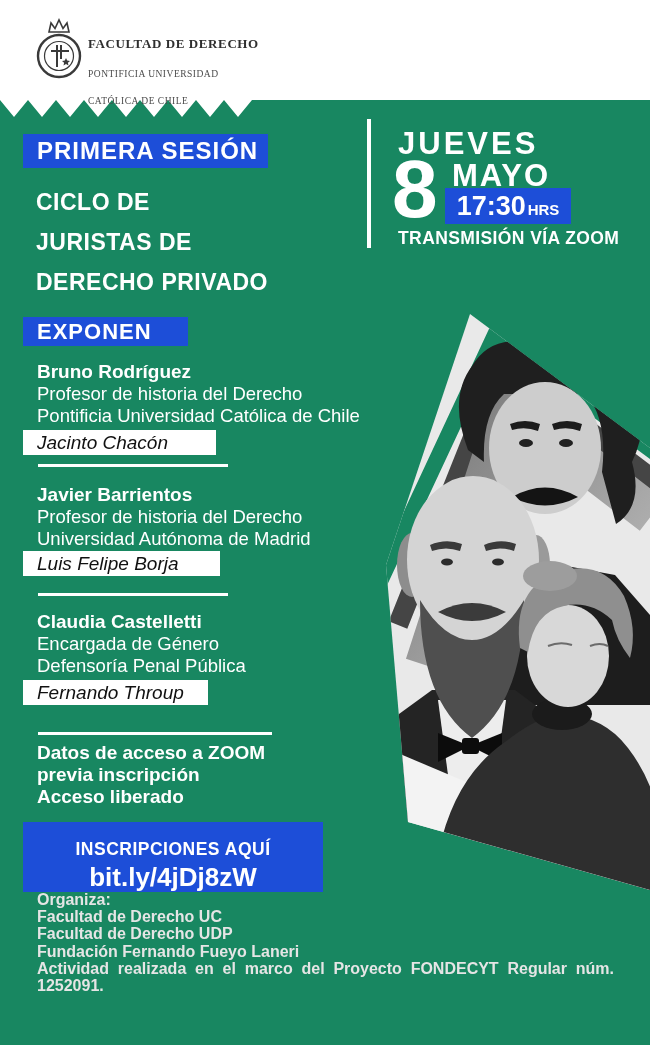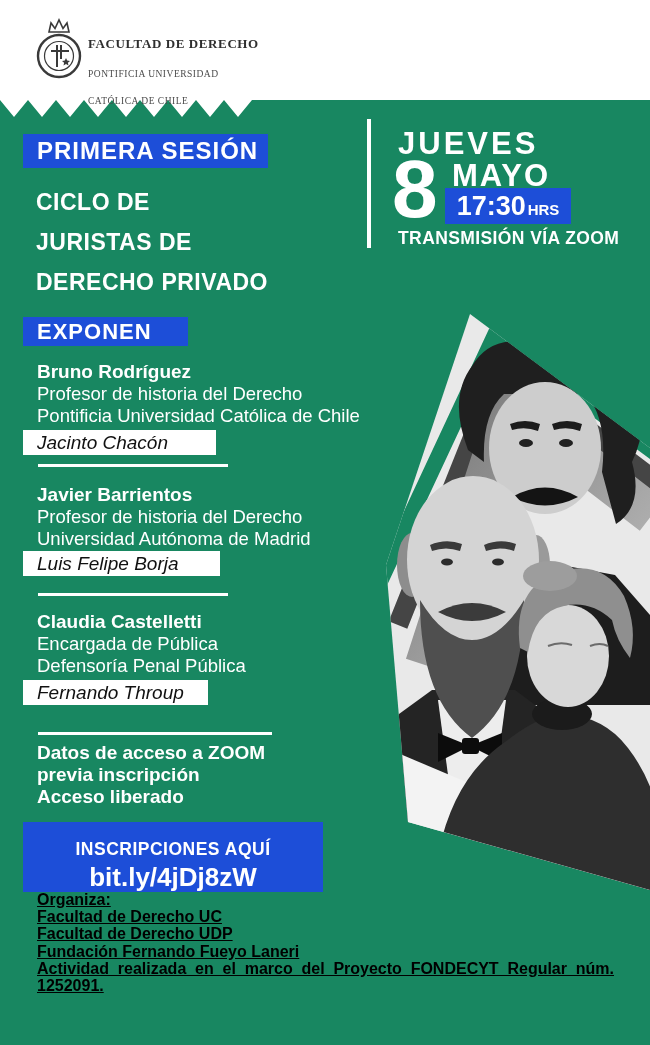--- a/index.html
+++ b/index.html
@@ -31,21 +31,21 @@
   
   .badge-exponen{left:23px;top:317px;width:165px;height:29px;font-size:22px;line-height:29px;padding-left:14px;letter-spacing:1px;box-sizing:border-box;}
   .speaker{left:37px;color:#fff;font-size:18.5px;line-height:22px;}
   .speaker .name{font-weight:bold;font-size:19px;}
   .whitebox{background:#fff;color:#111;font-style:italic;font-size:19px;height:25px;line-height:25px;padding-left:14px;box-sizing:border-box;}
   .divider{background:#fff;height:3px;}
   .access{left:37px;top:742px;color:#fff;font-weight:bold;font-size:19px;line-height:22px;}
   .regbox{left:23px;top:814px;width:300px;height:70px;text-align:center;box-sizing:border-box;padding-top:17px;margin-top:8px;}
   .reg-label{font-size:17.5px;letter-spacing:.5px;}
   .reg-url{font-size:26px;margin-top:2px;}
-  .orgs{left:37px;top:891px;width:577px;color:#000000;font-weight:bold;font-size:16px;line-height:17.2px;text-decoration:underline;}
+  .orgs{left:37px;top:891px;width:577px;color:#e5e5e5;font-weight:bold;font-size:16px;line-height:17.2px;}
   .orgs .note{text-align:justify;}
 </style>
 </head>
 <body>
 
 <div id="poster">
 
   <svg class="abs" style="left:0;top:0;" width="650" height="1045" viewBox="0 0 650 1045">
 
     <path d="M0,0 H650 V100 H252
@@ -155,21 +155,21 @@
   <div class="abs speaker" style="top:484px;">
     <div class="name">Javier Barrientos</div>
     <div>Profesor de historia del Derecho</div>
     <div>Universidad Autónoma de Madrid</div>
   </div>
   <div class="abs whitebox" style="left:23px;top:551px;width:197px;">Luis Felipe Borja</div>
   <div class="abs divider" style="left:38px;top:593px;width:190px;"></div>
 
   <div class="abs speaker" style="top:611px;">
     <div class="name">Claudia Castelletti</div>
-    <div>Encargada de Pública</div>
+    <div>Encargada de Género</div>
     <div>Defensoría Penal Pública</div>
   </div>
   <div class="abs whitebox" style="left:23px;top:680px;width:185px;">Fernando Throup</div>
   <div class="abs divider" style="left:38px;top:732px;width:234px;"></div>
 
   <div class="abs access">
     <div>Datos de acceso a ZOOM</div>
     <div>previa inscripción</div>
     <div>Acceso liberado</div>
   </div>

